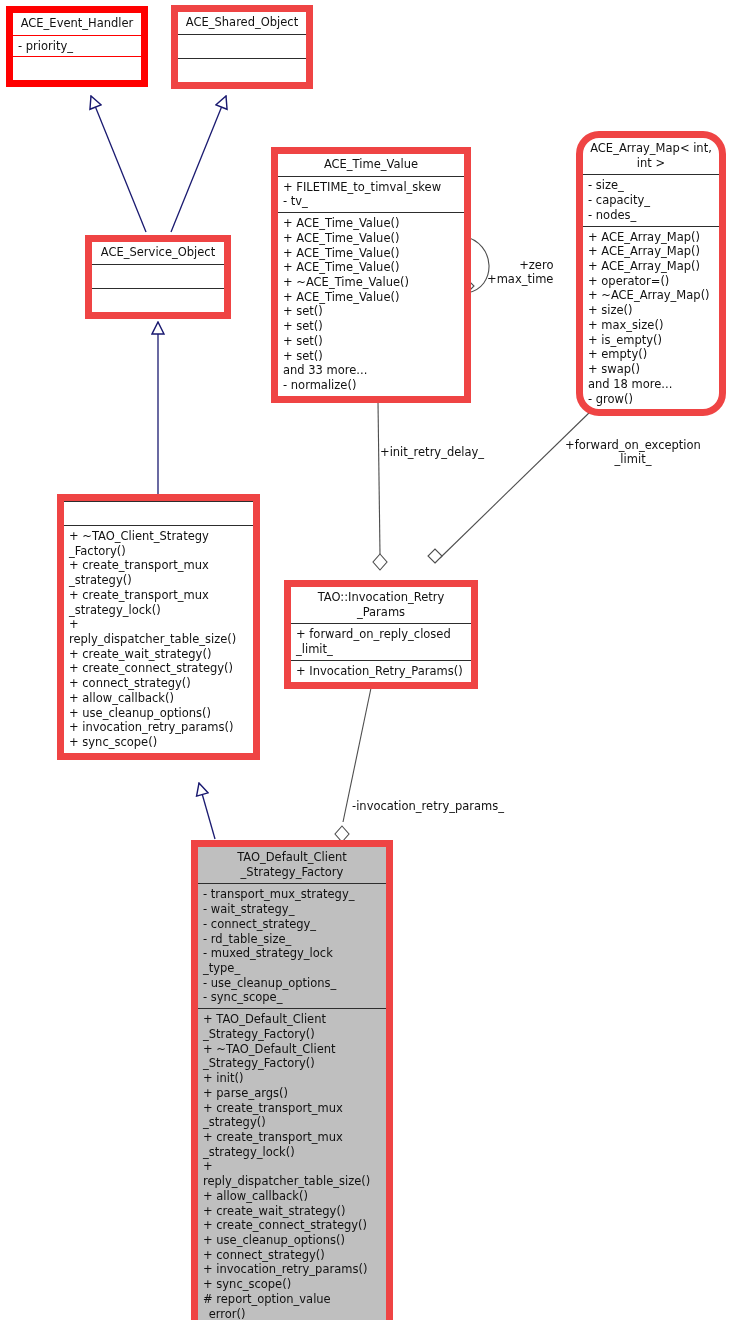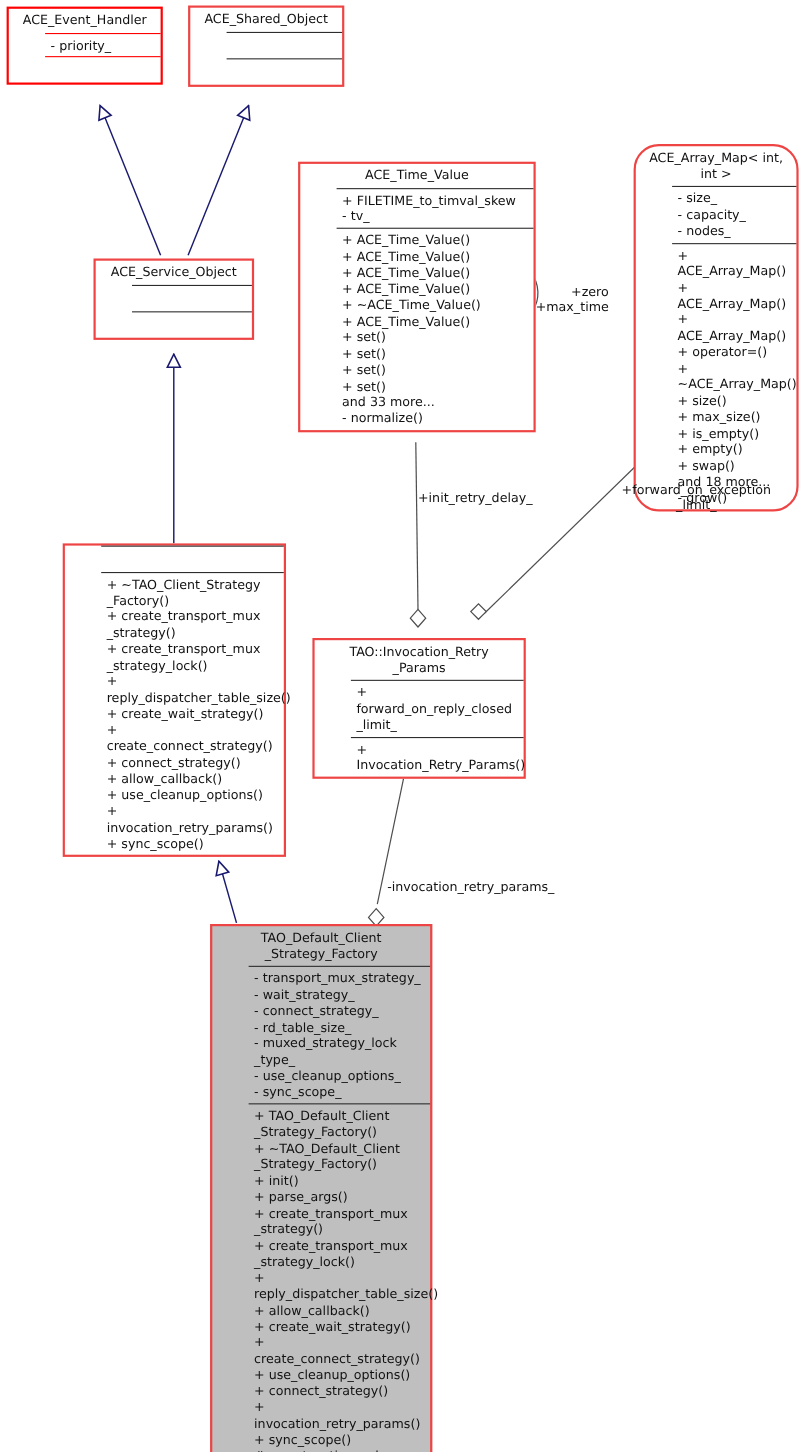--- a/index.html
+++ b/index.html
@@ -21,21 +21,21 @@
     position: absolute;
     left: 0;
     top: 0;
     width: 732px;
     height: 1320px;
     pointer-events: none;
   }
   .uml-class {
     position: absolute;
     box-sizing: border-box;
-    border: 2px solid #ef4444;
+    border: 7px solid #ef4444;
     background: #ffffff;
     font-size: 11.5px;
     line-height: 1.28;
     color: #111111;
     z-index: 5;
   }
   .uml-class.red {
     border-color: #ff0000;
   }
   .uml-class.filled {
@@ -43,21 +43,20 @@
   }
   .uml-title {
     text-align: center;
     padding: 3px 4px 4px 4px;
     white-space: pre-line;
   }
   .uml-compartment {
     border-top: 1px solid #2d2d2d;
     padding: 3px 5px 3px 5px;
     white-space: pre-line;
-    margin-left: 33px;
   }
   .uml-class.red .uml-compartment {
     border-top-color: #ff0000;
   }
   .uml-compartment.empty {
     min-height: 17px;
     padding: 3px 5px;
   }
   .edge-label {
     position: absolute;
@@ -131,21 +130,21 @@
     <div class="uml-compartment empty"></div>
     <div class="uml-compartment empty"></div>
   </div>
 
   <div class="uml-class" style="left:171px; top:5px; width:142px;">
     <div class="uml-title">ACE_Shared_Object</div>
     <div class="uml-compartment empty"></div>
     <div class="uml-compartment empty"></div>
   </div>
 
-  <div class="uml-class" style="left:271px; top:147px; width:216px;">
+  <div class="uml-class" style="left:271px; top:147px; width:200px;">
     <div class="uml-title">ACE_Time_Value</div>
     <div class="uml-compartment">+ FILETIME_to_timval_skew
 - tv_</div>
     <div class="uml-compartment">+ ACE_Time_Value()
 + ACE_Time_Value()
 + ACE_Time_Value()
 + ACE_Time_Value()
 + ~ACE_Time_Value()
 + ACE_Time_Value()
 + set()

